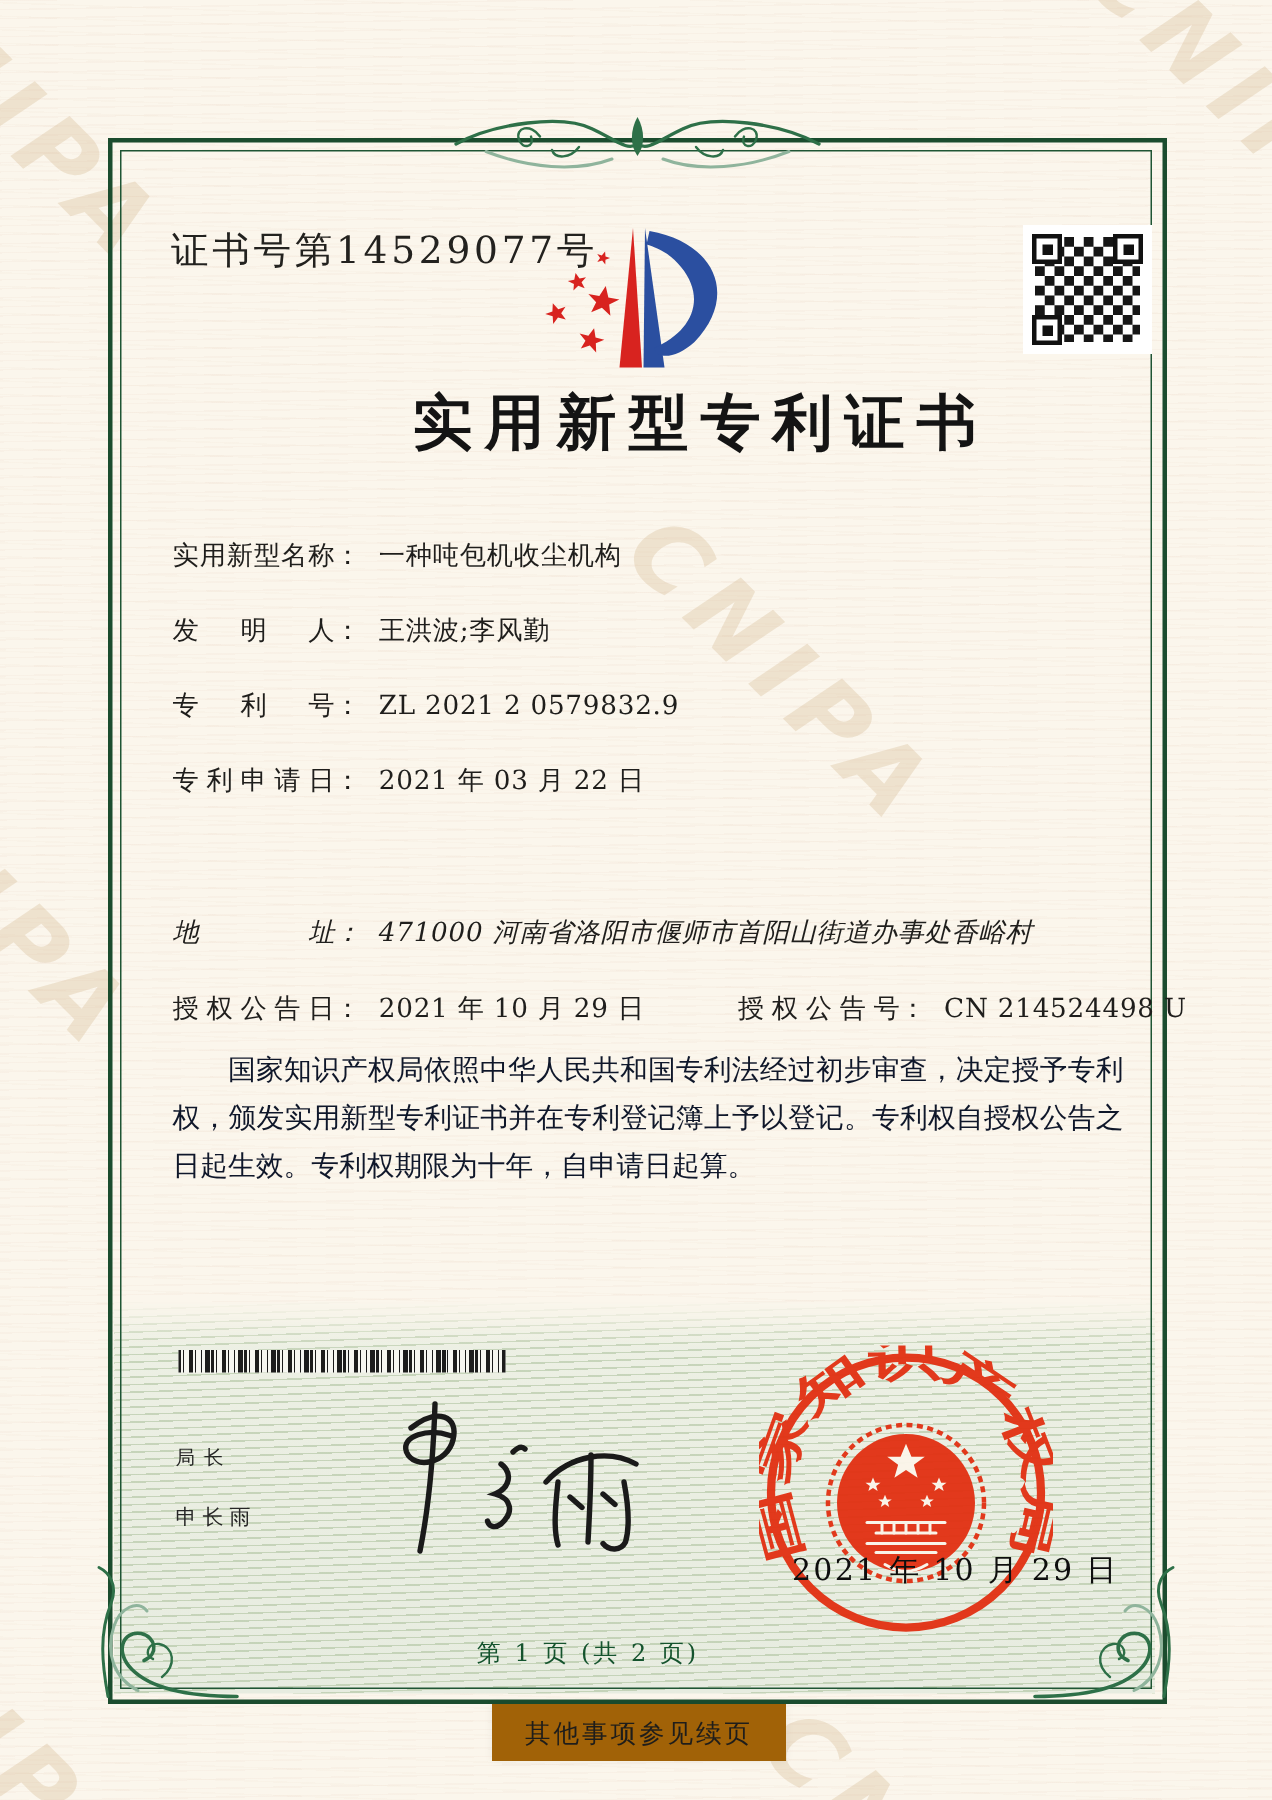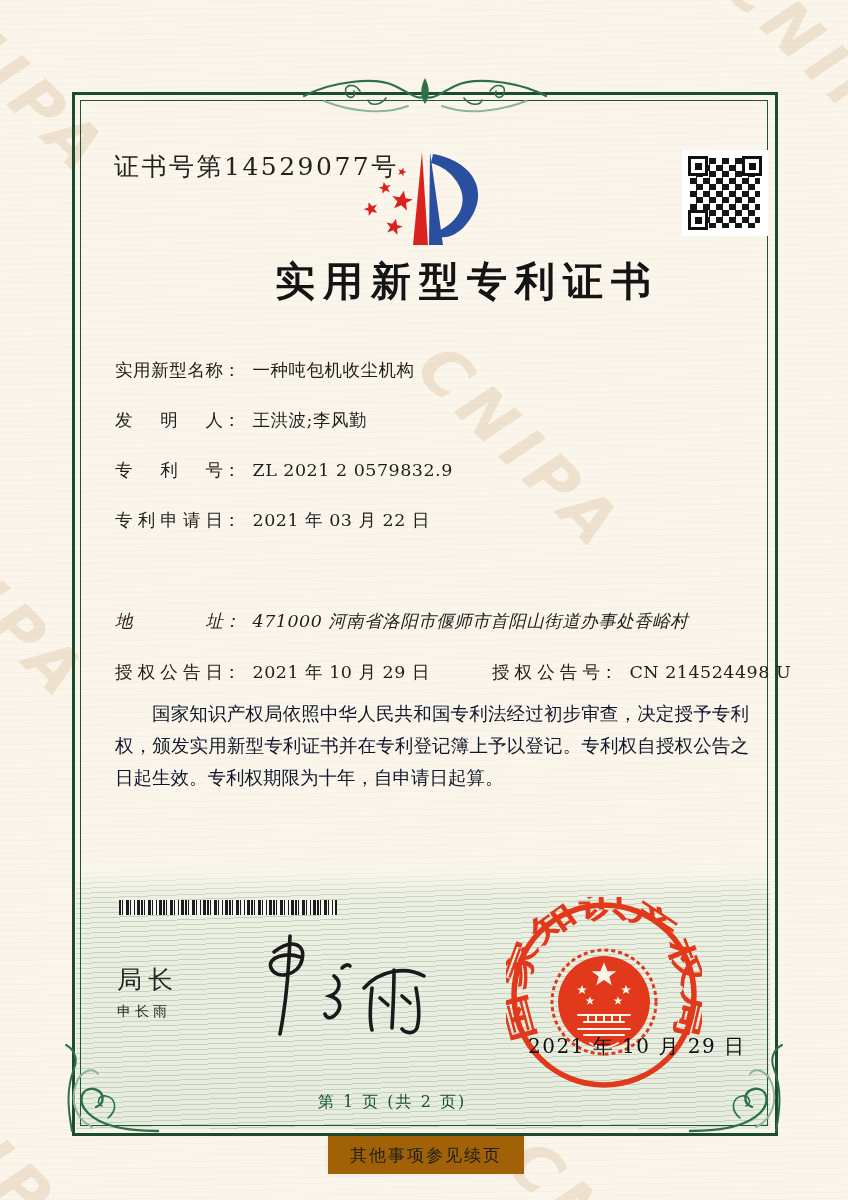--- a/index.html
+++ b/index.html
@@ -54,21 +54,21 @@
   
   .barcode{position:absolute;left:119px;top:900px;width:218px;height:15px;z-index:3;
      background-color:#f6f6f1;
      background-image:repeating-linear-gradient(90deg,
        #1c1c1c 0 2px, transparent 2px 3px,
        #1c1c1c 3px 4px, transparent 4px 7px,
        #1c1c1c 7px 10px, transparent 10px 11px,
        #1c1c1c 11px 12px, transparent 12px 15px,
        #1c1c1c 15px 16px, transparent 16px 18px,
        #1c1c1c 18px 21px, transparent 21px 22px);}
-  .director-title{position:absolute;left:117px;top:963px;z-index:3;font-size:25px;
+  .director-title{position:absolute;left:117px;top:963px;z-index:3;font-size:13px;
       letter-spacing:6px;color:#262626;font-family:Liberation Sans, sans-serif;}
   .director-name{position:absolute;left:117px;top:1003px;z-index:3;font-size:14px;
       letter-spacing:4px;color:#262626;font-family:"DejaVu Sans","Liberation Sans",sans-serif;}
   .signature{position:absolute;left:246px;top:930px;z-index:3;}
   .seal{position:absolute;left:506px;top:897px;z-index:3;opacity:0.95;}
   .seal-date{position:absolute;left:528px;top:1033px;z-index:4;font-size:20px;
       letter-spacing:1.5px;color:#0e0e0e;}
   .page-no{position:absolute;left:262px;top:1092px;width:260px;z-index:3;text-align:center;
       font-size:16px;letter-spacing:2px;color:#14532d;}
   .continuation{position:absolute;left:328px;top:1136px;width:196px;height:38px;z-index:4;

